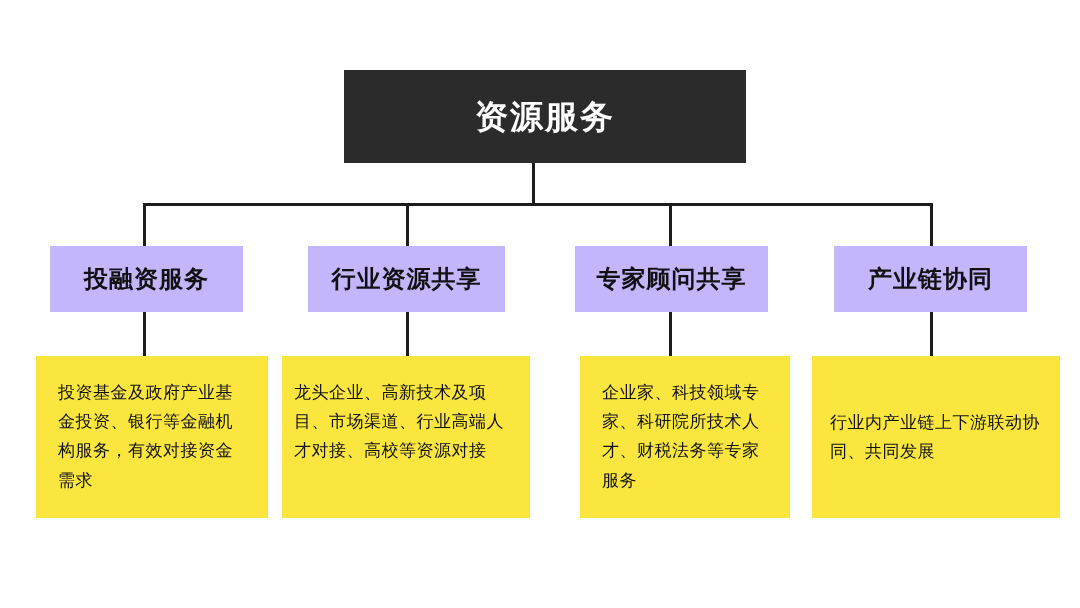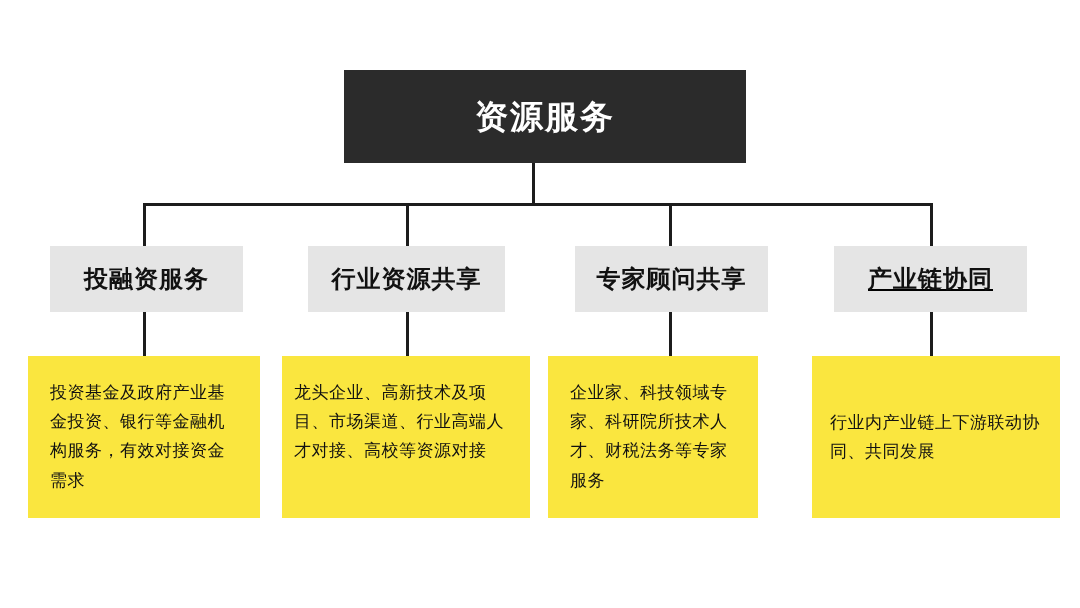--- a/index.html
+++ b/index.html
@@ -53,39 +53,39 @@
     letter-spacing: 2px;
     line-height: 1;
     white-space: nowrap;
   }
 
   
   .cat-box {
     position: absolute;
     top: 246px;
     height: 66px;
-    background: #e5e5e5;
+    background: #c4b5fd;
     display: flex;
     align-items: center;
     justify-content: center;
     box-sizing: border-box;
   }
   .cat-label {
     color: #111111;
     font-size: 24px;
     font-weight: bold;
     letter-spacing: 1px;
     line-height: 1;
     white-space: nowrap;
   }
 
   .cat-1 { left: 50px;  width: 193px; }
   .cat-2 { left: 308px; width: 197px; }
   .cat-3 { left: 575px; width: 193px; }
-  .cat-4 { left: 834px; width: 193px; text-decoration: underline; }
+  .cat-4 { left: 834px; width: 193px; }
 
   
   .desc-box {
     position: absolute;
     top: 356px;
     height: 162px;
     background: #fae63f;
     box-sizing: border-box;
     display: flex;
     align-items: flex-start;
@@ -98,23 +98,23 @@
   }
   .desc-text {
     color: #111111;
     font-size: 17px;
     line-height: 1.72;
     letter-spacing: 0.5px;
     text-align: left;
     width: 100%;
   }
 
-  .desc-1 { left: 28px;  width: 232px; }
+  .desc-1 { left: 36px;  width: 232px; }
   .desc-2 { left: 282px; width: 248px; padding-left: 12px; }
-  .desc-3 { left: 548px; width: 210px; }
+  .desc-3 { left: 580px; width: 210px; }
   .desc-4 { left: 812px; width: 248px; }
 </style>
 </head>
 <body>
 
 <div id="diagram">
 
   <div class="root-node">
     <span class="root-label">资源服务</span>
   </div>

